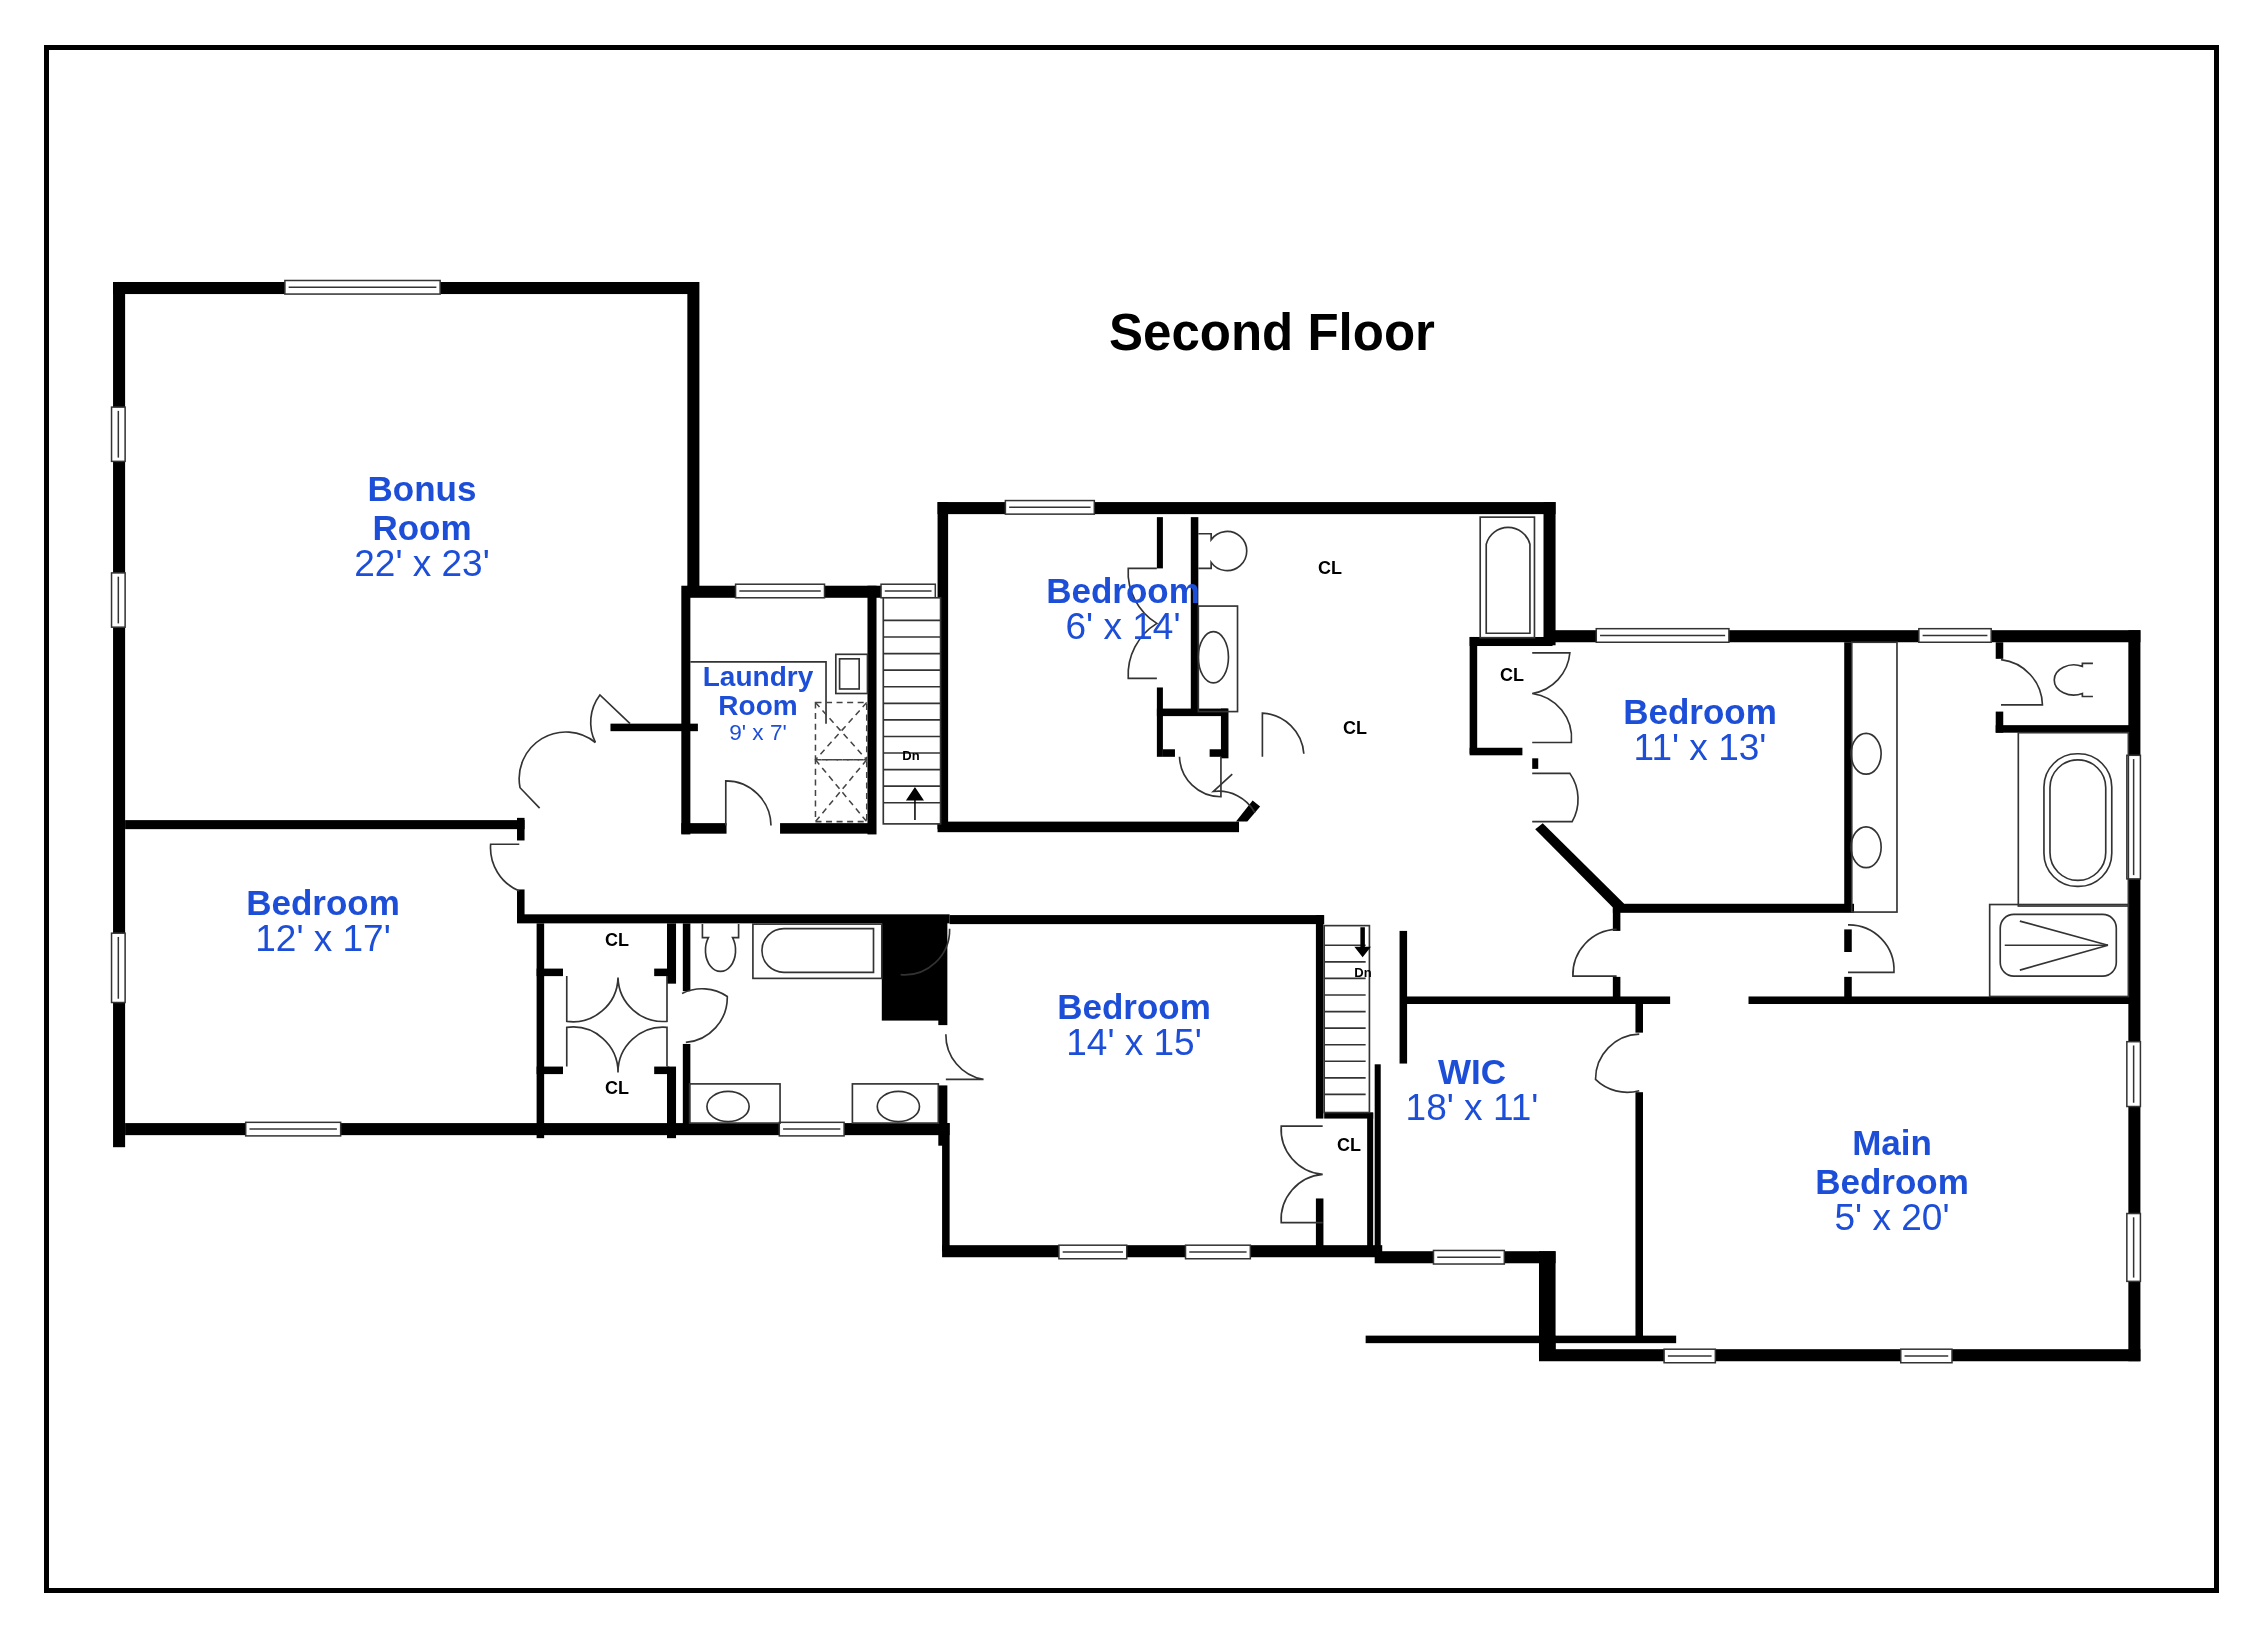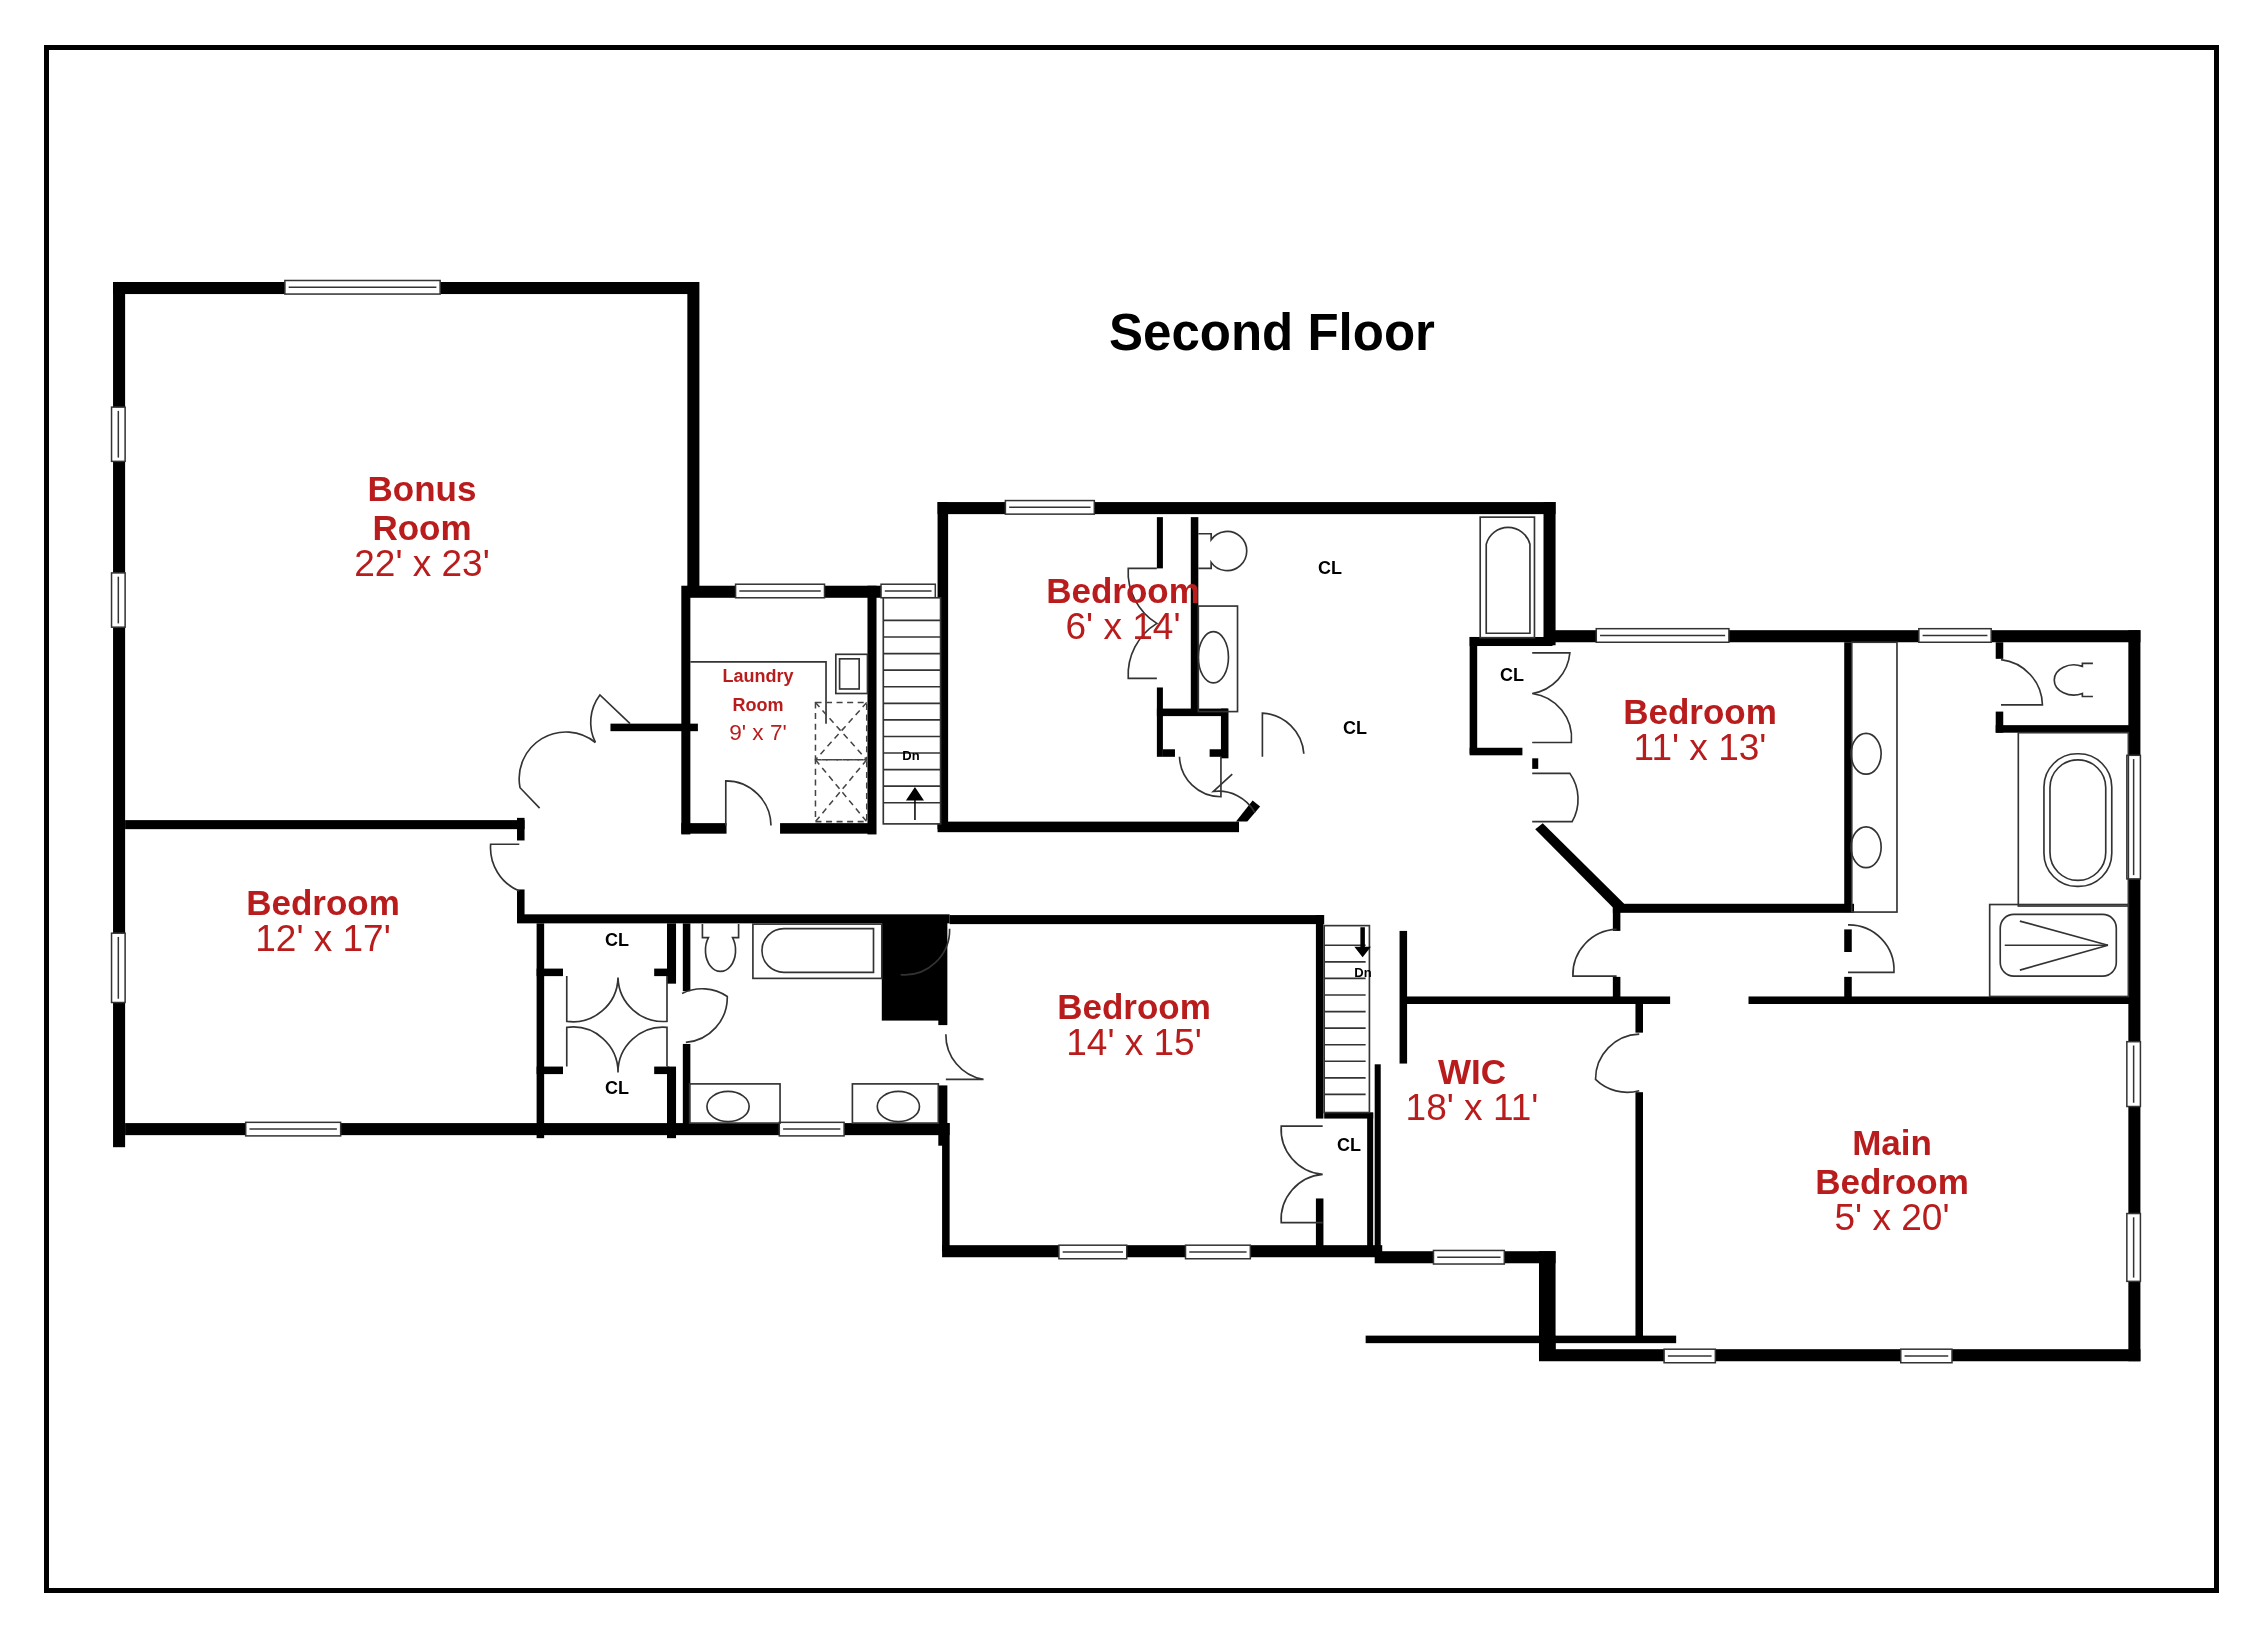--- a/index.html
+++ b/index.html
@@ -5,24 +5,24 @@
   html, body { margin: 0; padding: 0; background: #ffffff; }
   body { width: 2261px; height: 1644px; position: relative; overflow: hidden; font-family: "Liberation Sans", sans-serif; }
   #frame { position: absolute; left: 44px; top: 45px; width: 2175px; height: 1548px; border: 5.3px solid #000; box-sizing: border-box; }
   #plan { position: absolute; left: 0; top: 0; width: 2261px; height: 1644px; }
   .wall { fill: #000; }
   .win { fill: #fff; stroke: #333; stroke-width: 2; }
   .winl { stroke: #333; stroke-width: 2; fill: none; }
   .fix { fill: none; stroke: #333; stroke-width: 2.2; }
   .fixw { fill: #fff; stroke: #333; stroke-width: 2.2; }
   .dash { fill: none; stroke: #444; stroke-width: 2; stroke-dasharray: 8 6; }
-  .lbl { position: absolute; text-align: center; color: #b91c1c; line-height: 1; transform: translateX(-50%); white-space: nowrap; }
+  .lbl { position: absolute; text-align: center; color: #1d4ed8; line-height: 1; transform: translateX(-50%); white-space: nowrap; }
   .name { font-weight: bold; font-size: 35px; line-height: 39px; }
   .dim { font-size: 37px; line-height: 33px; }
-  .small-name { font-weight: bold; font-size: 18px; line-height: 29px; }
+  .small-name { font-weight: bold; font-size: 28px; line-height: 29px; }
   .small-dim { font-size: 22.6px; line-height: 26px; }
   .cl { position: absolute; font-weight: bold; font-size: 18px; transform: translateX(-50%); }
   .dn { position: absolute; font-weight: bold; font-size: 13px; transform: translateX(-50%); }
   #title { position: absolute; left: 1272px; top: 303px; transform: translateX(-50%); font-weight: bold; font-size: 51px; white-space: nowrap; }
 </style>
 </head>
 <body>
 
 <div id="frame"></div>
 

